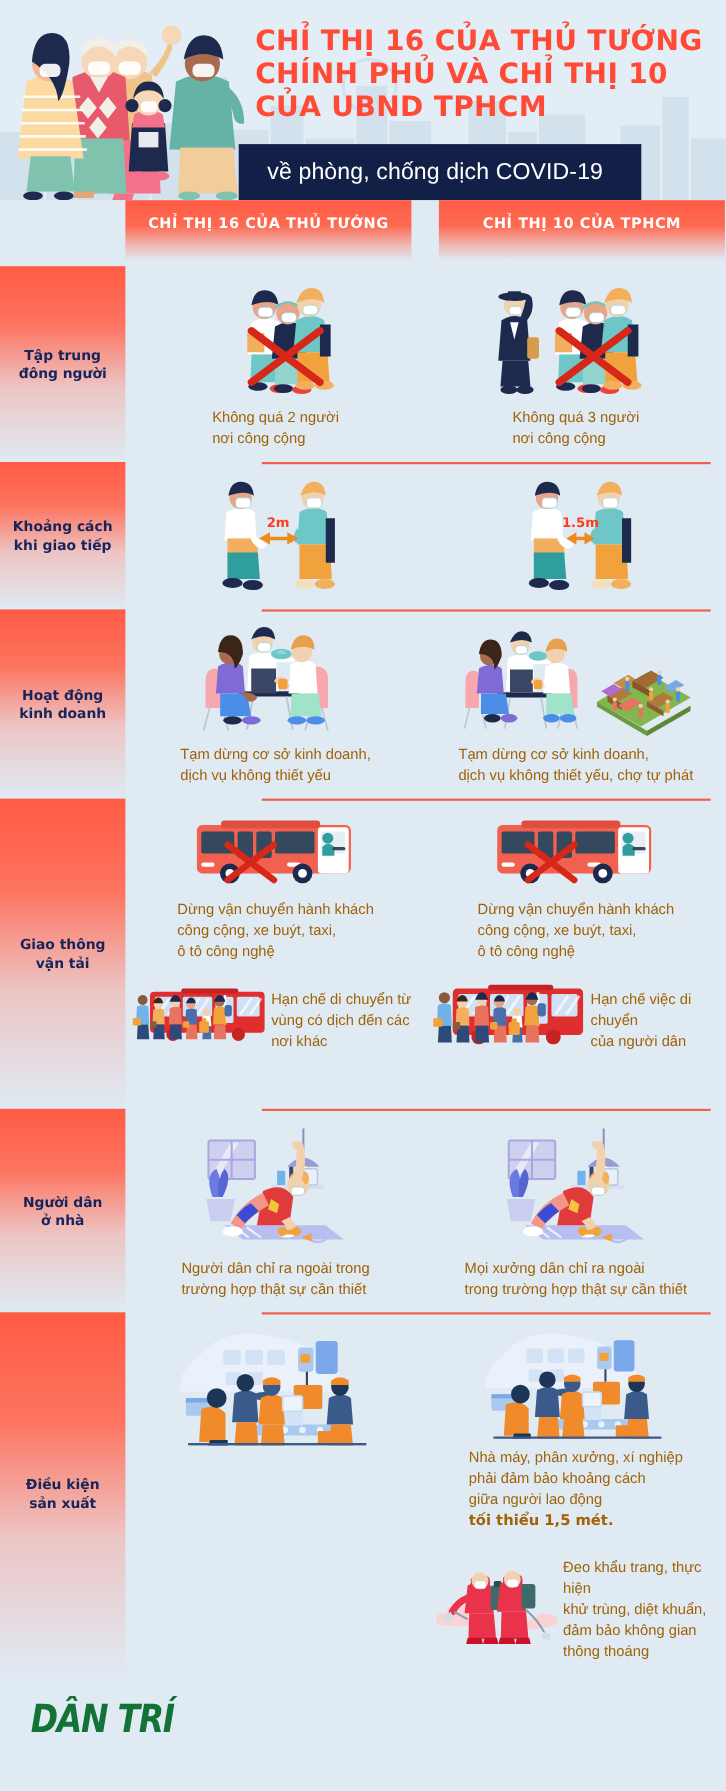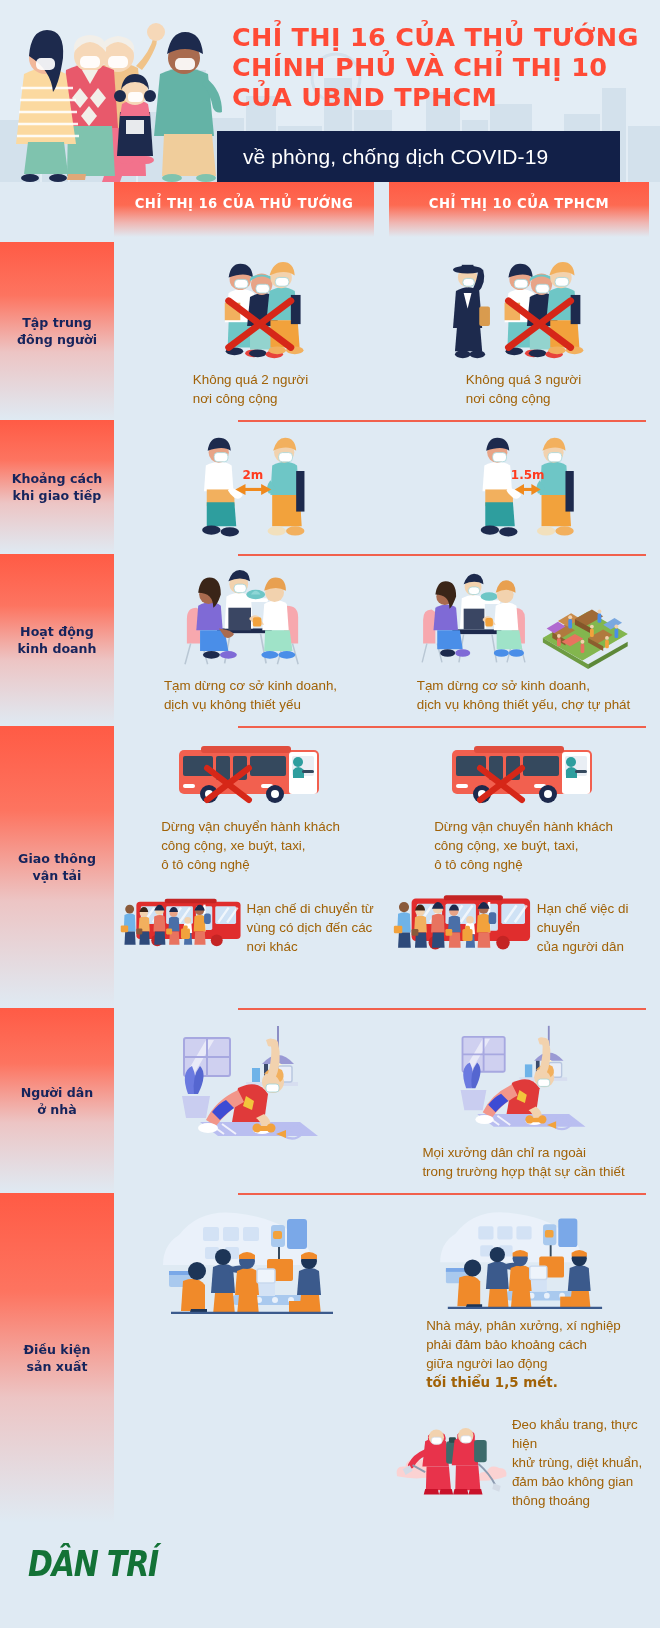--- a/index.html
+++ b/index.html
@@ -39,21 +39,21 @@
     line-height: 30px;
     letter-spacing: 0.3px;
     color: #ff4b36;
     text-transform: uppercase;
     white-space: nowrap;
   }
   .subtitle-bar {
     position: absolute;
     left: 217px;
     top: 131px;
-    width: 403px;
+    width: 366px;
     height: 51px;
     background: #122048;
     display: flex;
     align-items: center;
     padding-left: 26px;
   }
   .subtitle-bar span {
     color: #ffffff;
     font-size: 21px;
     font-family: "Liberation Sans", sans-serif;
@@ -70,21 +70,21 @@
     position: absolute;
     top: 0;
     height: 55px;
     background: linear-gradient(180deg, #ff5b45 0%, #fd6a52 42%, rgba(253,140,125,0.55) 74%, rgba(223,234,243,0) 100%);
     display: flex;
     align-items: flex-start;
     justify-content: center;
     padding-top: 14px;
   }
   .col-head.c1 { left: 114px; width: 260px; }
-  .col-head.c2 { left: 389px; width: 260px; }
+  .col-head.c2 { left: 399px; width: 260px; }
   .col-head span {
     font-family: "DejaVu Sans", sans-serif;
     font-weight: 700;
     font-size: 13.2px;
     letter-spacing: 0.5px;
     color: #ffffff;
     text-transform: uppercase;
     white-space: nowrap;
   }
 
@@ -871,20 +871,24 @@
             <rect x="92" y="102" width="12" height="5" rx="2.5" fill="#f2a23c"></rect>
             <circle cx="91" cy="104" r="4.5" fill="#f2a23c"></circle>
             <circle cx="105" cy="104" r="4.5" fill="#f2a23c"></circle>
           </g>
           <g stroke="#b9bef0" stroke-width="2.4" fill="none">
             <path d="M116 110 q12-8 20 0 q-8 8-18 2"></path>
             <path d="M120 104 q10-6 16 2"></path>
           </g>
           <path d="M110 110 l10-4 v8z" fill="#f2a23c"></path>
         </svg>
+        <div class="cell-caption">
+          <div>Người dân chỉ ra ngoài trong</div>
+          <div>trường hợp thật sự cần thiết</div>
+        </div>
       </div>
       <div class="cell">
         <svg width="170" height="122" viewBox="0 0 170 122">
           <rect x="18" y="14" width="46" height="38" rx="2" fill="#cfd0f0" stroke="#a7a8e0" stroke-width="2"></rect>
           <path d="M20 50 l20-34 h8 l-20 34z" fill="#ffffff" opacity=".55"></path>
           <line x1="41" y1="14" x2="41" y2="52" stroke="#a7a8e0" stroke-width="2"></line>
           <line x1="18" y1="33" x2="64" y2="33" stroke="#a7a8e0" stroke-width="2"></line>
           <line x1="112" y1="2" x2="112" y2="24" stroke="#8c8ec4" stroke-width="2"></line>
           <path d="M96 40 q16-18 32 0z" fill="#9a9ad4"></path>
           <circle cx="112" cy="44" r="5" fill="#fff6d0"></circle>

